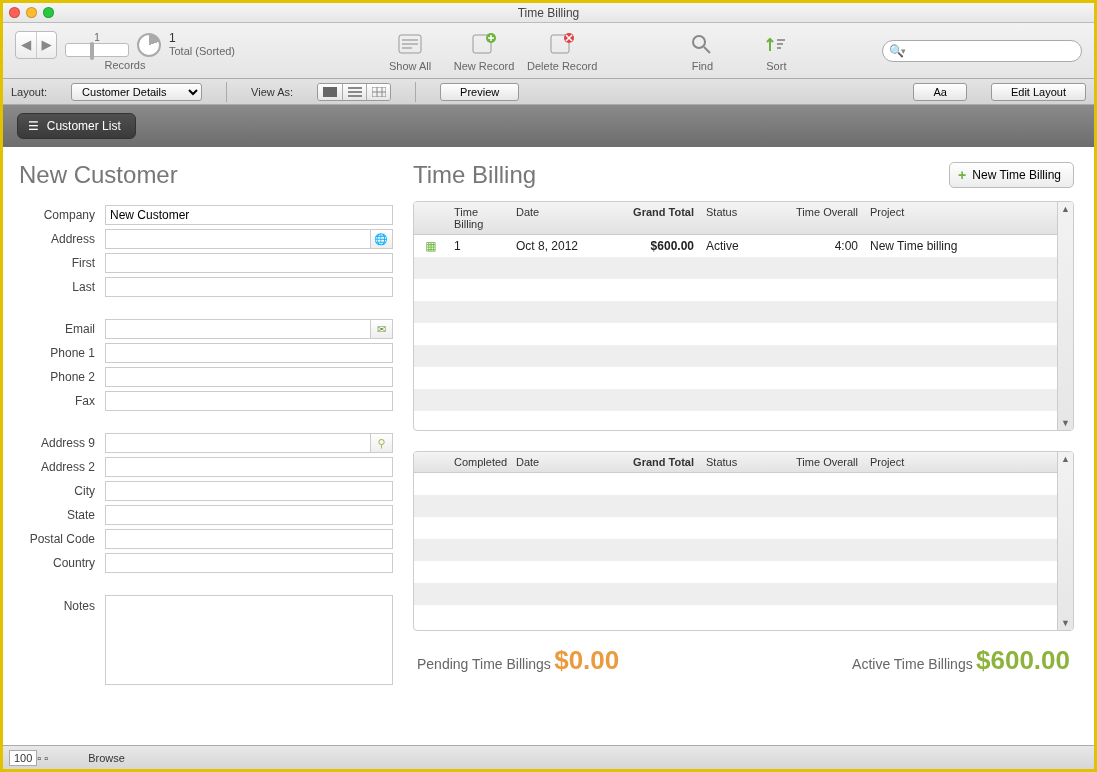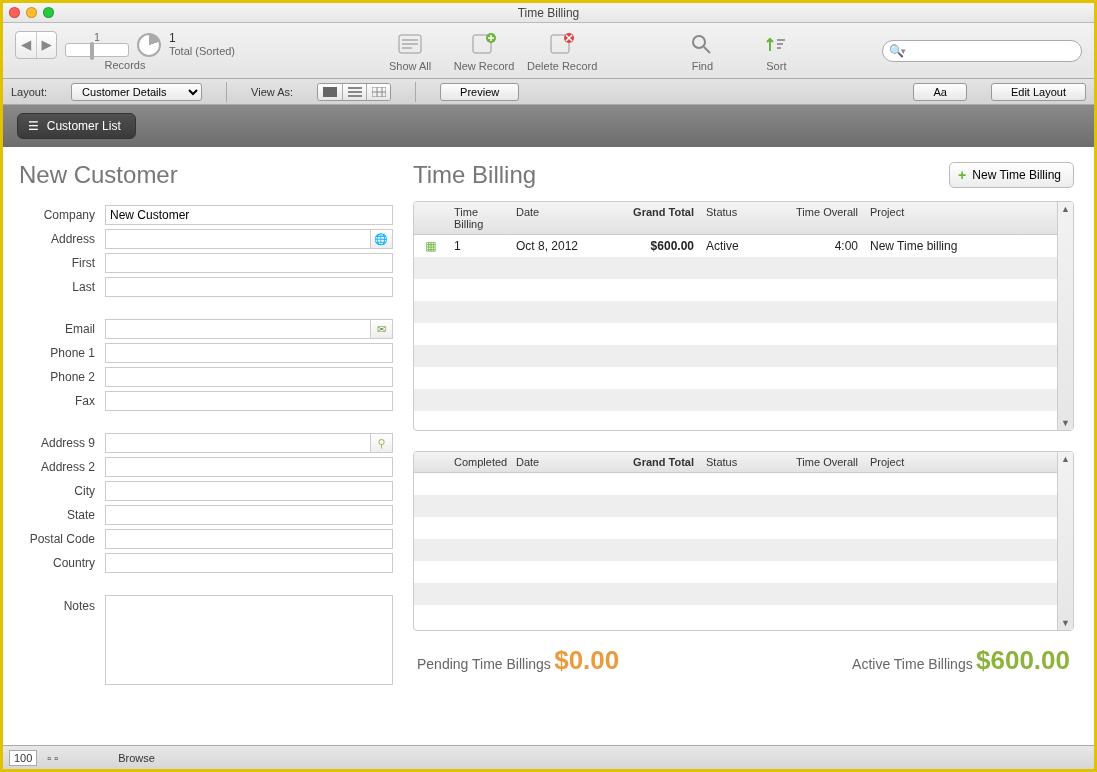--- a/index.html
+++ b/index.html
@@ -61,21 +61,21 @@
   .col-status { width: 76px;}
   .col-time { width: 88px; text-align: right;}
   .col-project { flex: 1;}
   .scrollcol { width: 16px; border-left: 1px solid #ccc; background: linear-gradient(#f2f2f2,#e6e6e6); position: relative;}
   .scrollcol .tri { position: absolute; left: 3px; font-size: 9px; color: #666;}
   .summary-row { display: flex; justify-content: space-between; margin-top: 14px; align-items: baseline; padding: 0 4px;}
   .summary-row .lbl { font-size: 14px; color: #666;}
   .summary-row .val { font-size: 26px; font-weight: bold;}
   .summary-row .orange { color: #ec9a3e;}
   .summary-row .green { color: #8eb33b;}
-  .statusbar { height: 24px; background: linear-gradient(#e8e8e8,#d6d6d6); border-top: 1px solid #aaa; display: flex; align-items: center; font-size: 11px; color: #333; padding: 0 6px; gap: 10px;}
+  .statusbar { height: 24px; background: linear-gradient(#e8e8e8,#d6d6d6); border-top: 1px solid #aaa; display: flex; align-items: center; font-size: 11px; color: #333; padding: 0 6px; gap: 0;}
   .statusbar .seg { border: 1px solid #aaa; background: #fff; padding: 0 4px; height: 16px; display: flex; align-items: center;}
   svg { display: block; }
 </style>
 </head>
 <body>
 
 <div class="titlebar">
   <div class="traffic">
     <div class="dot red"></div>
     <div class="dot yellow"></div>

